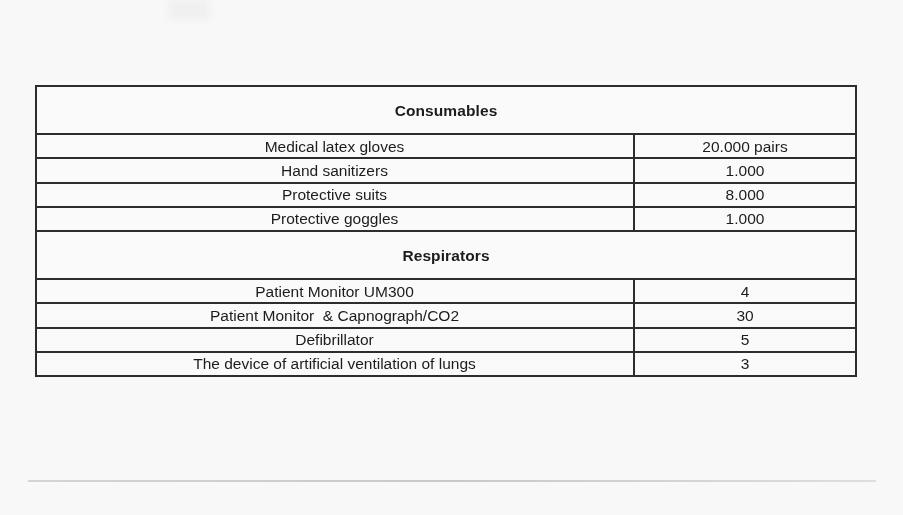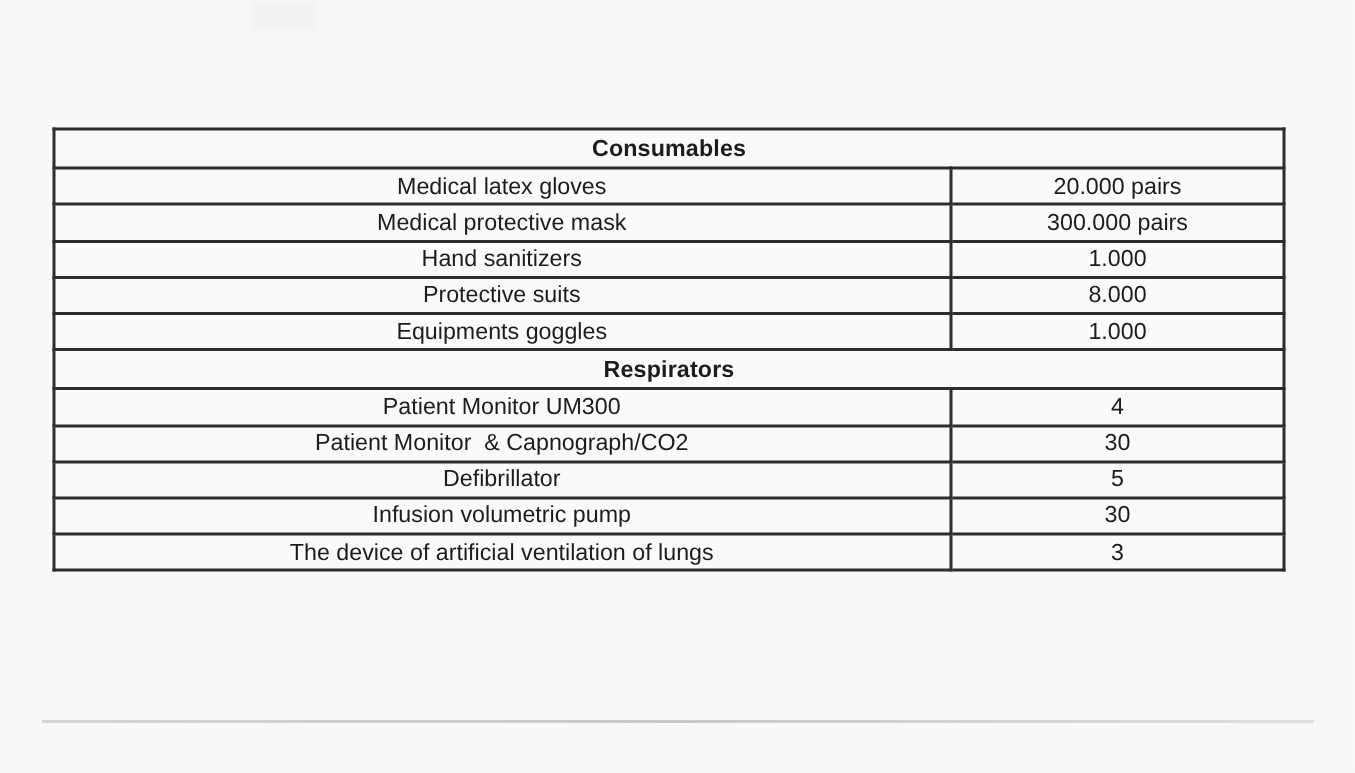--- a/index.html
+++ b/index.html
@@ -55,21 +55,21 @@
     height: 22.2px;
     font-size: 15.5px;
     line-height: 1.1;
     color: #1c1c1c;
     vertical-align: middle;
     overflow: hidden;
   }
   th.section-header {
     text-align: center;
     font-weight: bold;
-    padding: 1px;
+    padding: 12px;
     letter-spacing: 0.1px;
   }
   td.item-cell {
     text-align: center;
     padding: 0 4px 0 3px;
     white-space: pre-wrap;
   }
   td.qty-cell {
     text-align: center;
     padding: 0;
@@ -88,55 +88,47 @@
     </colgroup>
     <tbody>
       <tr>
         <th class="section-header" colspan="2">Consumables</th>
       </tr>
       <tr>
         <td class="item-cell">Medical latex gloves</td>
         <td class="qty-cell">20.000 pairs</td>
       </tr>
       <tr>
-        <td class="item-cell">Medical protective mask</td>
-        <td class="qty-cell">300.000 pairs</td>
-      </tr>
-      <tr>
         <td class="item-cell">Hand sanitizers</td>
         <td class="qty-cell">1.000</td>
       </tr>
       <tr>
         <td class="item-cell">Protective suits</td>
         <td class="qty-cell">8.000</td>
       </tr>
       <tr>
-        <td class="item-cell">Equipments goggles</td>
+        <td class="item-cell">Protective goggles</td>
         <td class="qty-cell">1.000</td>
       </tr>
       <tr>
         <th class="section-header" colspan="2">Respirators</th>
       </tr>
       <tr>
         <td class="item-cell">Patient Monitor UM300</td>
         <td class="qty-cell">4</td>
       </tr>
       <tr>
         <td class="item-cell">Patient Monitor  &amp; Capnograph/CO2</td>
         <td class="qty-cell">30</td>
       </tr>
       <tr>
         <td class="item-cell">Defibrillator</td>
         <td class="qty-cell">5</td>
       </tr>
       <tr>
-        <td class="item-cell">Infusion volumetric pump</td>
-        <td class="qty-cell">30</td>
-      </tr>
-      <tr>
         <td class="item-cell">The device of artificial ventilation of lungs</td>
         <td class="qty-cell">3</td>
       </tr>
     </tbody>
   </table>
 </div>
 
 <div class="scan-shadow-bottom"></div>
 
 </body></html>

